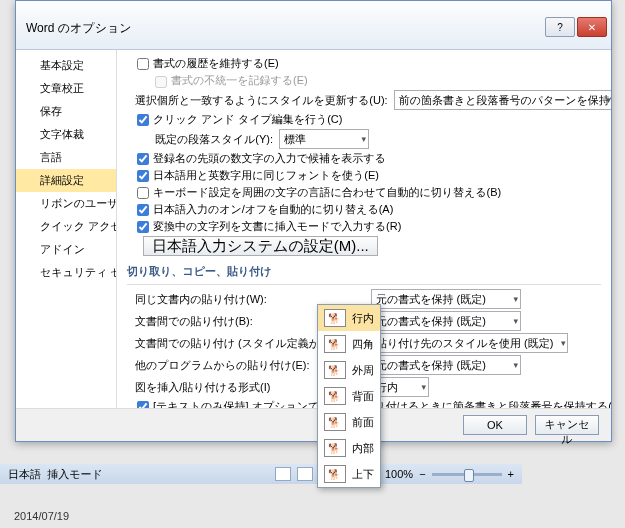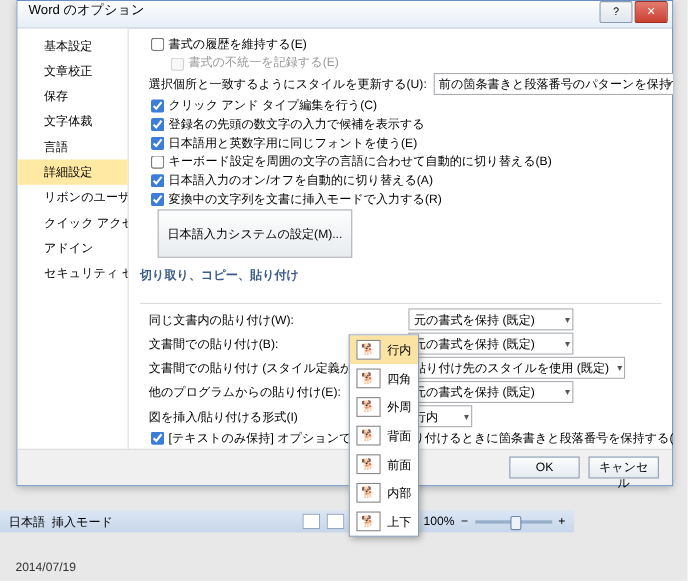--- a/index.html
+++ b/index.html
@@ -1,38 +1,38 @@
 <!DOCTYPE html>
 <html><head>
 <meta charset="utf-8">
 <style>
 body { margin:0; font-family:"MS UI Gothic","Meiryo",sans-serif; font-size:11px; background:#e8e8e8; width:625px; height:528px; overflow:hidden; position:relative; }
 .window { position:absolute; top:0; left:15px; width:595px; height:440px; background:#fff; border:1px solid #6a8fc0; box-shadow:0 2px 8px rgba(0,0,0,.3); }
-.titlebar { height:24px; background:linear-gradient(#fdfdfd,#e6eef7); border-bottom:1px solid #c0c8d8; display:flex; align-items:flex-start; padding:0 4px; }
+.titlebar { height:24px; background:linear-gradient(#fdfdfd,#e6eef7); border-bottom:1px solid #c0c8d8; display:flex; align-items:flex-end; padding:12px 4px; }
 .titlebar-text { flex:1; font-size:12px; padding-left:6px; }
 .winbtns { display:flex; gap:2px; }
 .winbtn { width:28px; height:18px; border:1px solid #8a9db5; border-radius:2px; display:flex; align-items:center; justify-content:center; font-size:10px; background:linear-gradient(#f7f7f7,#e0e6ef); }
 .winbtn.close { background:linear-gradient(#e67a6f,#c94030); color:#fff; border-color:#a03020; }
 .body { display:flex; height:calc(100% - 58px); }
 .sidebar { width:100px; background:#fff; border-right:1px solid #ddd; padding-top:4px; }
 .sidebar-item { padding:4px 24px; cursor:default; white-space:nowrap; overflow:hidden; }
 .sidebar-item.selected { background:#ffe9a3; }
 .content { flex:1; overflow:auto; padding:4px 10px; }
 .chk-row { display:flex; align-items:center; gap:4px; margin:2px 0 2px 10px; white-space:nowrap; }
 .chk-row.indent { margin-left:28px;align-items:flex-end; }
 input[type=checkbox] { margin:0; width:12px; height:12px; }
 input[type=checkbox].blue { accent-color:#3b7dd8; }
 .lbl-row { display:flex; align-items:center; gap:6px; margin:2px 0 2px 8px; white-space:nowrap; }
 .select { border:1px solid #abadb3; background:#fff; height:18px; font-size:11px; padding:0 14px 0 4px; position:relative; display:inline-flex; align-items:center; min-width:50px; }
 .select::after { content:"▾"; position:absolute; right:2px; font-size:9px; color:#555; }
 .wide { min-width:200px; }
 .med { min-width:130px; }
 .sm { min-width:38px; }
-.button { display:inline-flex; align-items:center; height:18px; padding:12px 8px; border:1px solid #abadb3; background:linear-gradient(#fdfdfd,#e8ecef); font-size:11px; margin-left:8px; }
-.section-title { font-weight:bold; color:#3b5b88; margin:8px 0 4px 0; border-bottom:1px solid #ddd; padding-bottom:18px; }
+.button { display:inline-flex; align-items:center; height:18px; padding:0 8px; border:1px solid #abadb3; background:linear-gradient(#fdfdfd,#e8ecef); font-size:15px; margin-left:8px; }
+.section-title { font-weight:bold; color:#3b5b88; margin:8px 0 4px 0; border-bottom:1px solid #ddd; padding-bottom:5px; }
 .footer { position:absolute; bottom:0; left:0; right:0; height:32px; background:#f0f0f0; border-top:1px solid #ddd; display:flex; align-items:center; justify-content:flex-end; padding:0 12px; gap:8px; }
 .footer-btn { width:64px; height:20px; border:1px solid #8a9db5; background:linear-gradient(#fdfdfd,#e5ebf1); font-size:11px; }
 .popup { position:absolute; left:317px; top:304px; width:62px; background:#fff; border:1px solid #8a9db5; box-shadow:2px 2px 6px rgba(0,0,0,.3); z-index:100; }
 .popup-item { display:flex; align-items:center; gap:6px; padding:4px 6px; font-size:11px; }
 .popup-item.sel { background:#fbe3a3; }
 .popup-icon { width:20px; height:16px; border:1px solid #888; display:flex; align-items:center; justify-content:center; font-size:10px; background:#fff; }
 .statusbar { position:absolute; bottom:44px; left:0; width:522px; height:20px; background:linear-gradient(#dbe6f4,#c7d7ea); display:flex; align-items:center; font-size:11px; padding:0 8px; box-sizing:border-box; }
 .statusbar .stat-r { margin-left:auto; display:flex; align-items:center; gap:6px; }
 .zoom-trk { width:70px; height:3px; background:#98aecb; position:relative; }
 .zoom-trk::before { content:""; position:absolute; left:50%; top:-3px; width:1px; height:9px; background:#6485b0;}
@@ -97,20 +97,26 @@
       <div class="lbl-row">
           <span>選択個所と一致するようにスタイルを更新する(U):</span>
           <span class="select wide">
             <span>前の箇条書きと段落番号のパターンを保持する</span>
           </span>
         </div>
       <div class="chk-row">
           <input type="checkbox" checked="" class="blue" style="">
           <span>クリック アンド タイプ編集を行う(C)</span>
         </div>
+      <div class="lbl-row" style="margin-left:28px">
+          <span>既定の段落スタイル(Y):</span>
+          <span class="select" style="min-width:70px">
+            <span>標準</span>
+          </span>
+        </div>
       <div class="chk-row">
           <input type="checkbox" checked="" class="blue" style="">
           <span>登録名の先頭の数文字の入力で候補を表示する</span>
         </div>
       <div class="chk-row">
           <input type="checkbox" checked="" class="blue" style="">
           <span>日本語用と英数字用に同じフォントを使う(E)</span>
         </div>
       <div class="chk-row">
           <input type="checkbox" style="">

